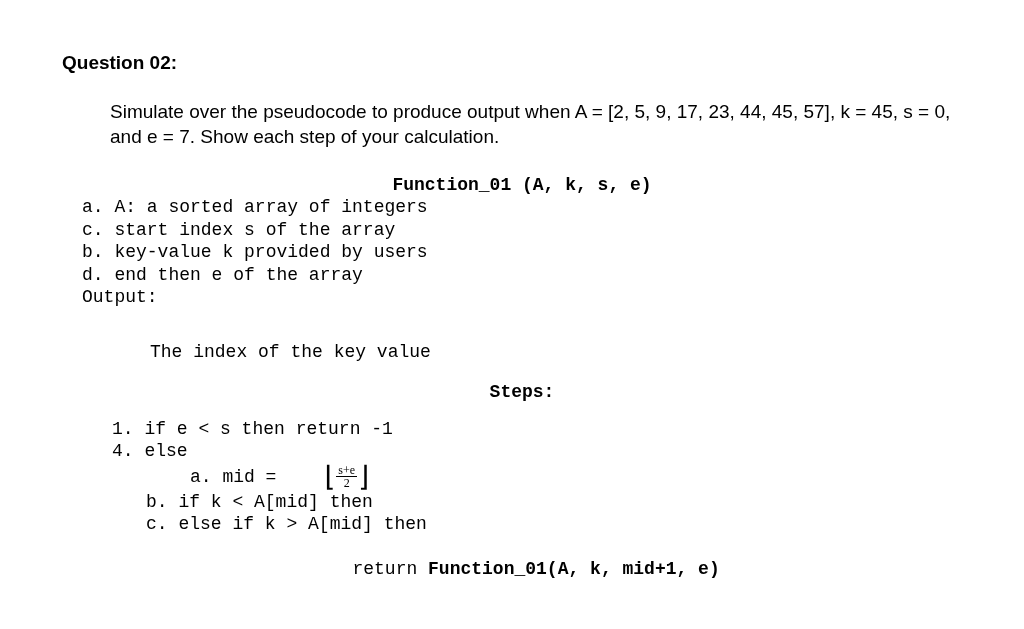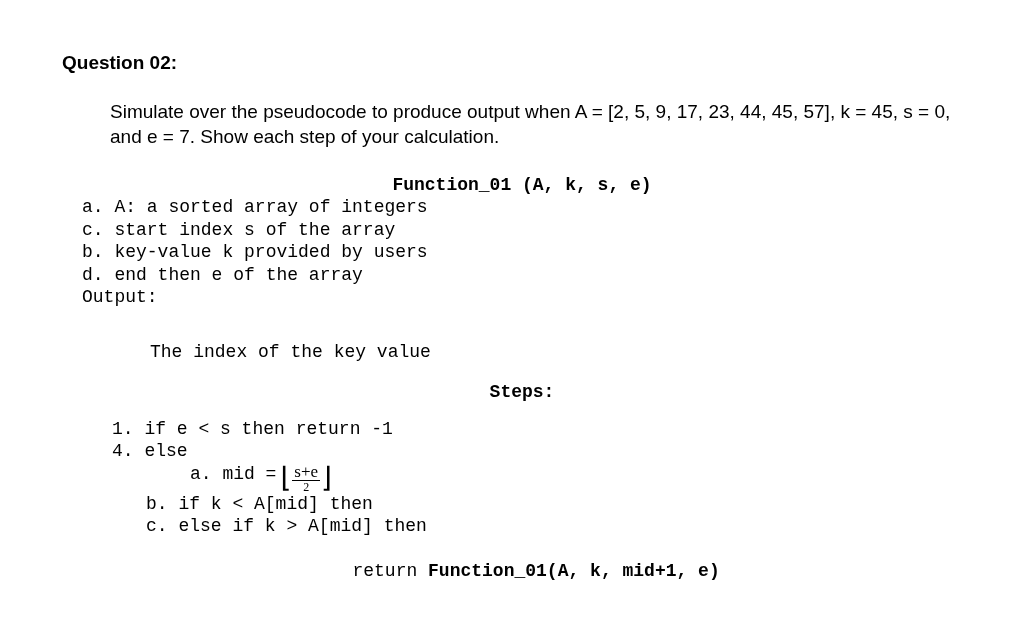--- a/index.html
+++ b/index.html
@@ -53,22 +53,23 @@
       margin-left: 30px;
     }
     .sub-block {
       margin-left: 34px;
     }
     .return-block {
       margin-left: 154px;
     }
     .mid-line {
       display: flex;
-      align-items: flex-start;
+      align-items: center;
       margin-left: 78px;
+      gap: 44px;
     }
     .mid-label {
       font-family: "Courier New", Courier, monospace;
     }
     .frac-wrap {
       display: inline-flex;
       align-items: center;
       margin-left: 4px;
       font-family: "Times New Roman", Times, serif;
       font-size: 18px;
@@ -79,21 +80,21 @@
       font-family: "Times New Roman", Times, serif;
     }
     .frac {
       display: inline-flex;
       flex-direction: column;
       align-items: center;
       line-height: 1;
       margin: 0 1px;
     }
     .frac .num {
-      font-size: 17px;
+      font-size: 12px;
       border-bottom: 1px solid #000;
       padding: 0 2px;
     }
     .frac .den {
       font-size: 12px;
       padding: 0 2px;
     }
   </style>
 </head>
 <body>

